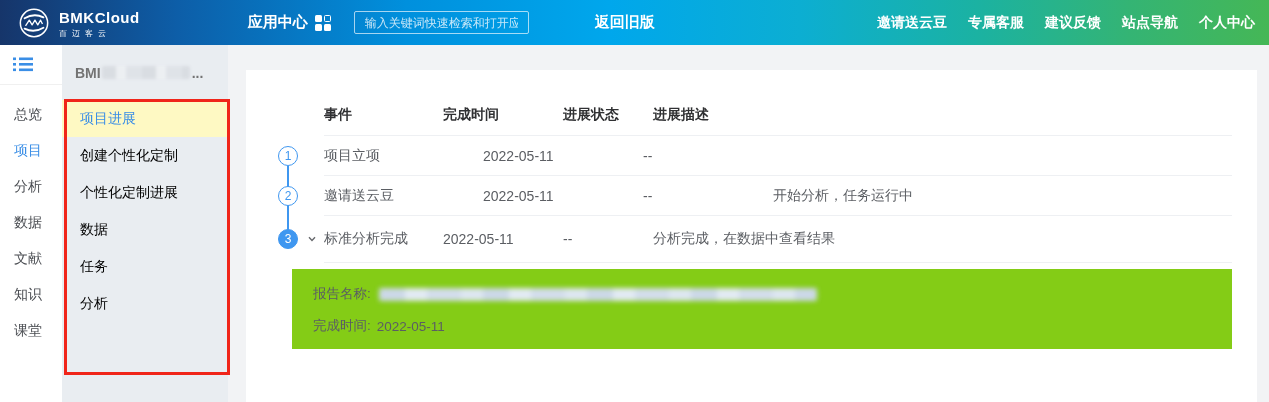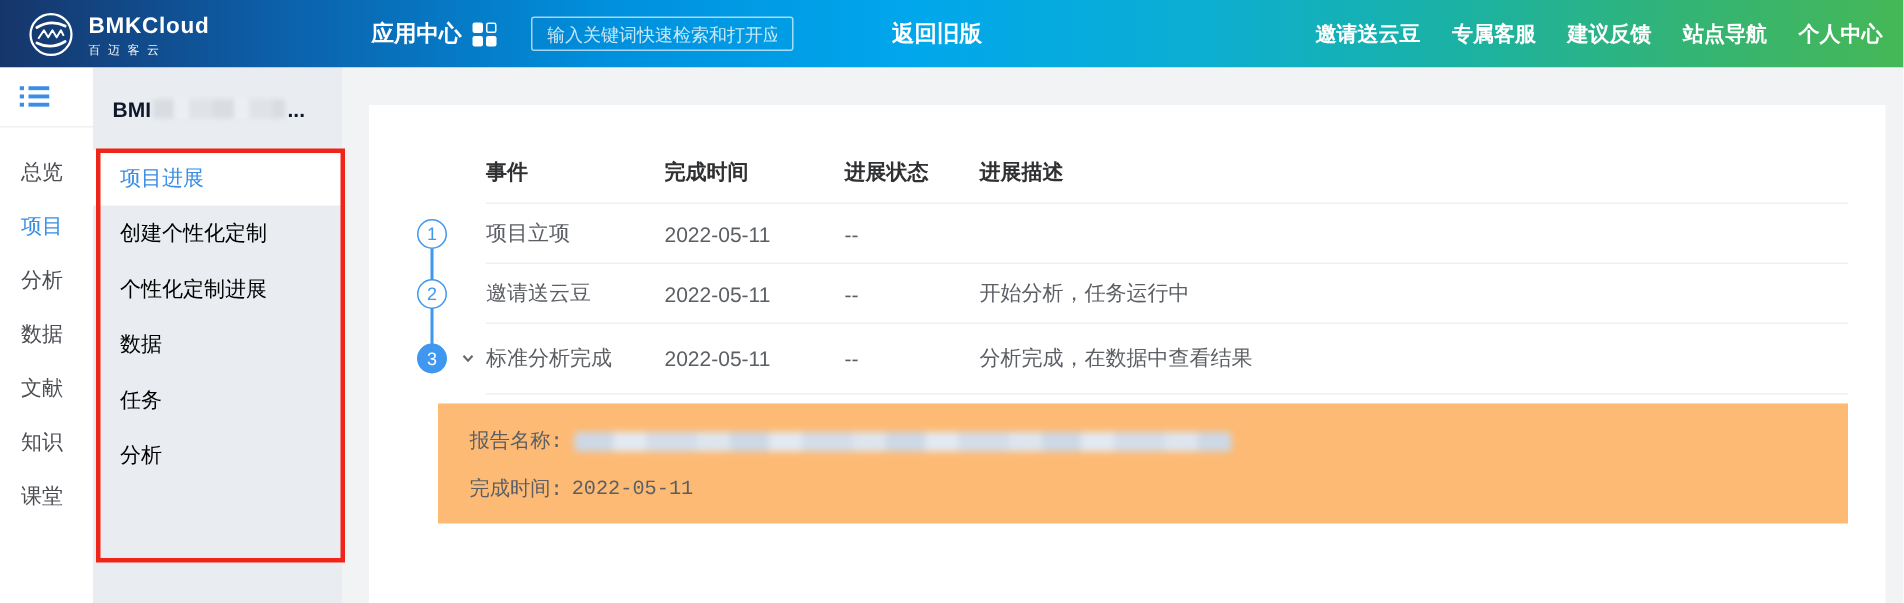--- a/index.html
+++ b/index.html
@@ -36,54 +36,54 @@
   .sidebar1 { width:62px; background:#fff; flex:none; }
   .sidebar1-head { height:40px; display:flex; align-items:center; padding-left:13px;
     border-bottom:1px solid #f0f0f0; cursor:pointer; }
   .sidebar1-list { padding-top:12px; }
   .sidebar1-item { height:36px; display:flex; align-items:center; padding-left:14px;
     font-size:14px; color:#4a4d52; cursor:pointer; }
   .sidebar1-item.active { color:#3a8ee6; }
 
   .sidebar2 { width:166px; background:#e9edf1; flex:none; position:relative; }
   .sidebar2-title { height:55px; display:flex; align-items:center; padding-left:13px;
-    font-size:14px; font-weight:700; color:#0f172a; white-space:nowrap; }
+    font-size:14px; font-weight:700; color:#737373; white-space:nowrap; }
   .title-blur { display:inline-block; width:88px; height:13px; margin:0 2px 0 1px;
     background:repeating-linear-gradient(90deg,#d9dde2 0 14px,#eceff2 14px 24px,#dfe3e8 24px 40px);
     border-radius:2px; filter:blur(1.5px); }
   .sidebar2-item { height:37px; display:flex; align-items:center; padding-left:18px;
     font-size:14px; color:#000000; cursor:pointer; }
-  .sidebar2-item.active { background:#ffffff; color:#3a8ee6; }
+  .sidebar2-item.active { background:#fef9c3; color:#3a8ee6; }
 
   .annotation-box { position:absolute; left:64px; top:99px; width:166px; height:276px;
     border:3px solid #f0251a; pointer-events:none; z-index:5; }
 
   
   .main { flex:1; background:#f2f3f5; padding:25px 12px 0 18px; }
   .card { background:#fff; width:100%; height:332px; padding-top:24px; position:relative; }
 
   .timeline { position:absolute; left:0; top:0; width:62px; height:100%; }
   .timeline-line { position:absolute; left:41px; top:96px; width:2px; height:64px; background:#3f97f0; }
   .step-circle { position:absolute; left:32px; width:20px; height:20px; border-radius:50%;
     display:flex; align-items:center; justify-content:center; font-size:12px; z-index:2; }
   .step-circle.outline { background:#fff; border:1.5px solid #3f97f0; color:#3f97f0; }
   .step-circle.filled { background:#3f97f0; color:#fff; border:1.5px solid #3f97f0; }
   .step-1 { top:76px; } .step-2 { top:116px; } .step-3 { top:159px; }
 
   .tbl { padding-left:78px; }
   .trow { display:grid; grid-template-columns:119px 120px 90px 1fr; align-items:center;
     margin-right:25px; border-bottom:1px solid #eef0f3; }
   .trow.head { height:42px; font-size:14px; font-weight:700; color:#303133; }
-  .trow.r1,.trow.r2 { height:40px; }
+  .trow.r1,.trow.r2 { height:40px;gap:40px; }
   .trow.r3 { height:47px; }
   .trow .cell { font-size:14px; color:#5b5e63; white-space:nowrap; }
   .cell.event3 { position:relative; }
   .chev { position:absolute; left:-17px; top:50%; transform:translateY(-50%); cursor:pointer; display:inline-flex; }
 
-  .detail-panel { margin:6px 25px 0 46px; height:80px; background:#fdba74; padding:16px 0 0 21px;font-family:Liberation Mono, monospace; }
+  .detail-panel { margin:6px 25px 0 46px; height:80px; background:#84cc16; padding:16px 0 0 21px; }
   .dp-row { font-size:13.5px; color:#5b5e63; display:flex; align-items:center; height:18px; }
   .dp-row + .dp-row { margin-top:14px; }
   .dp-label { margin-right:6px; white-space:nowrap; }
   .report-blur { display:inline-block; width:438px; height:13px; margin-left:2px;
     background:repeating-linear-gradient(90deg,#ccd8e7 0 26px,#e2eaf3 26px 48px,#d3ddeb 48px 82px,#dde6f0 82px 104px);
     border-radius:2px; filter:blur(2.5px); }
 </style>
 </head>
 <body>
 

